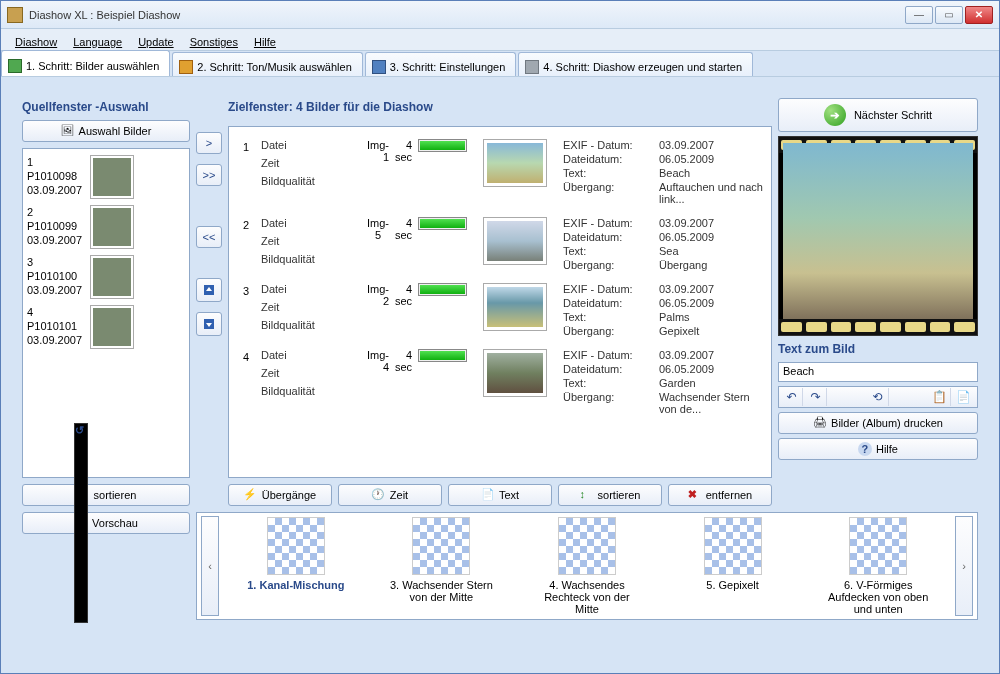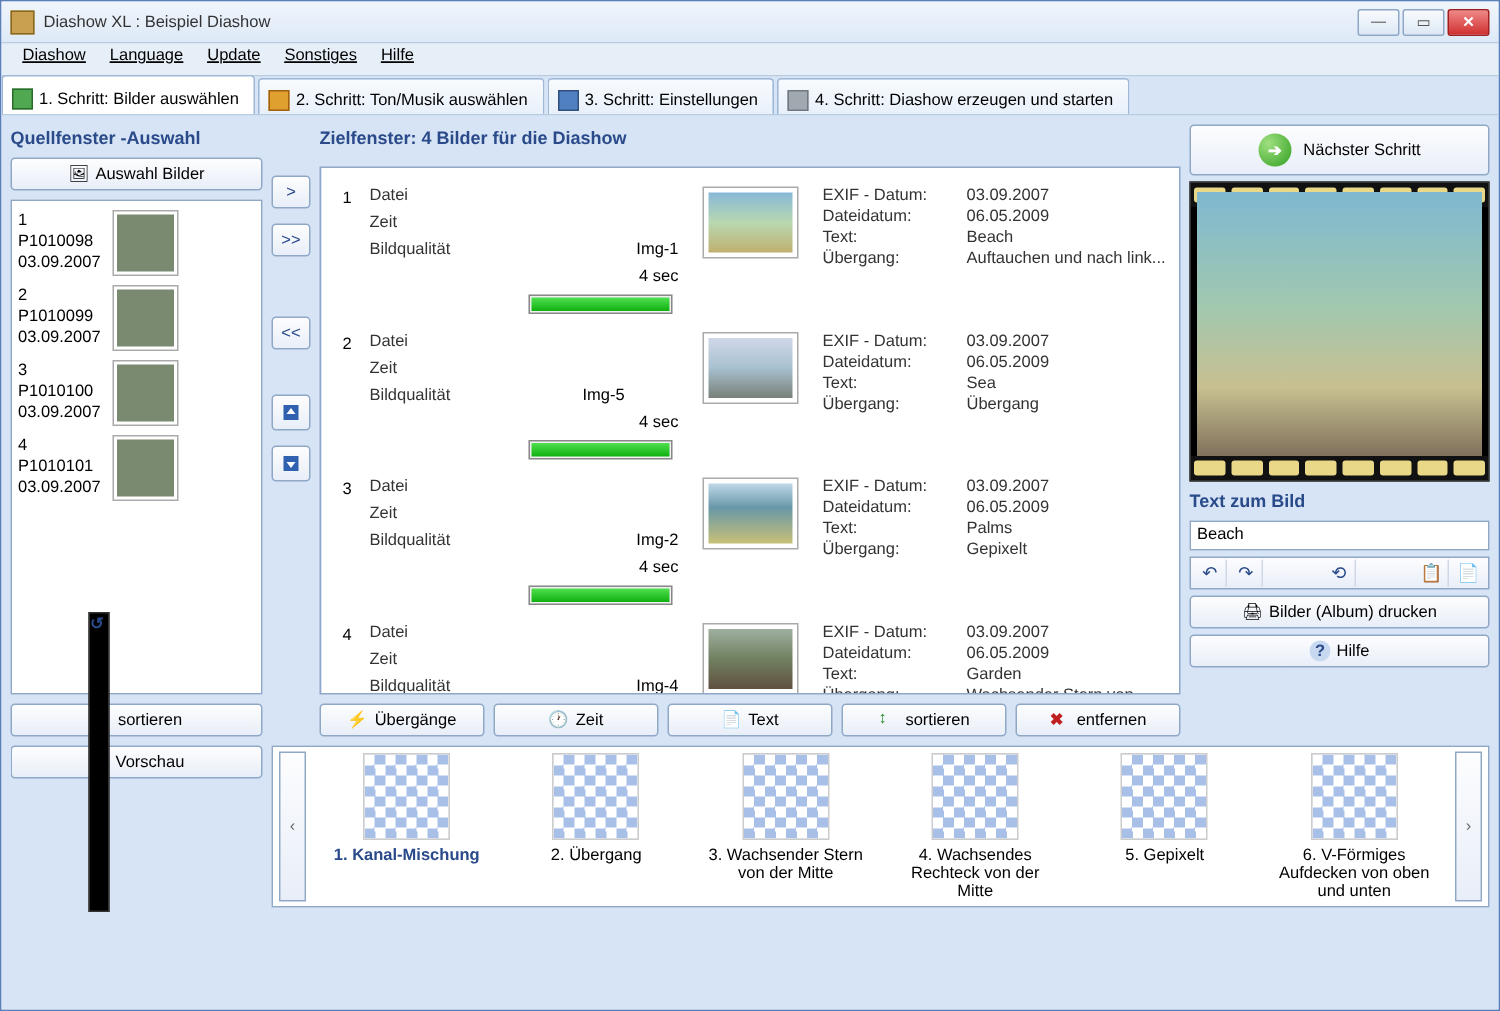--- a/index.html
+++ b/index.html
@@ -4,51 +4,51 @@
 <style>
 * { box-sizing: border-box; margin: 0; padding: 0; font-family: Tahoma, Arial, sans-serif; font-size: 11px; }
 body { background: #d6e4f5; width: 1000px; height: 674px; overflow: hidden; }
 .window { width: 1000px; height: 674px; background: linear-gradient(#e8f0fb, #d6e4f5); border: 1px solid #5a7fb8; display: flex; flex-direction: column; }
 .titlebar { height: 28px; background: linear-gradient(#f0f5fb, #dde9f7); display: flex; align-items: center; padding: 0 6px; border-bottom: 1px solid #b8cce0; }
 .titlebar .icon { width: 16px; height: 16px; background: #c8a050; border: 1px solid #886820; margin-right: 6px; }
 .titlebar .title { flex: 1; color: #333; }
 .winbtns { display: flex; gap: 2px; }
 .winbtn { width: 28px; height: 18px; border: 1px solid #8fa8c8; background: linear-gradient(#f8fbfe,#dde8f5); border-radius: 2px; display: flex; align-items: center; justify-content: center; font-size: 10px; color: #555; }
 .winbtn.close { background: linear-gradient(#f08888,#d03030); border-color: #a02020; color: #fff; font-weight: bold; }
-.menubar { height: 22px; background: #e6eef8; display: flex; align-items: flex-start; padding: 0 8px; gap: 4px; border-bottom: 1px solid #b8cce0; text-decoration: underline; }
+.menubar { height: 22px; background: #e6eef8; display: flex; align-items: flex-end; padding: 0 8px; gap: 4px; border-bottom: 1px solid #b8cce0; }
 .menubar span { padding: 2px 6px; cursor: default; }
 .menubar span u { text-decoration: underline; }
 .tabbar { height: 26px; background: #d6e4f5; display: flex; align-items: flex-end; padding: 0 0; border-bottom: 1px solid #b8cce0; }
 .tab { height: 24px; padding: 4px 10px 0 6px; background: linear-gradient(#f8fbfe,#e8f0fb); border: 1px solid #a0b8d8; border-bottom: none; border-radius: 3px 3px 0 0; display: flex; align-items: center; gap: 4px; margin-right: 2px; color: #000; }
 .tab.active { background: #fff; height: 26px; }
 .tabicon { width: 14px; height: 14px; }
 .tabicon.green { background: #50a850; border: 1px solid #2a6a2a; }
 .tabicon.orange { background: #e0a030; border: 1px solid #a06010; }
 .tabicon.blue { background: #5080c0; border: 1px solid #305080; }
 .tabicon.grey { background: #a0a8b0; border: 1px solid #707880; }
-.content { flex: 1; display: flex; flex-direction: column; background: #d6e4f5; padding: 6px; gap: 6px; }
+.content { flex: 1; display: flex; flex-direction: column; background: #d6e4f5; padding: 21px; gap: 6px; }
 .top { display: flex; gap: 6px; height: 408px; }
 .left { width: 168px; display: flex; flex-direction: column; }
 .leftheading { font-weight: bold; color: #2a4a8a; font-size: 12px; padding: 2px 0 6px 0; }
 .btn { height: 22px; background: linear-gradient(#fdfdfe,#e8eef8); border: 1px solid #8fa8c8; border-radius: 3px; display: flex; align-items: center; justify-content: center; gap: 4px; padding: 0 6px; cursor: default; }
 .bi { width: 14px; height: 14px; display: inline-block; }
 .sourcelist { background: #fff; border: 1px solid #8fa8c8; flex: 1; margin-top: 6px; overflow: hidden; padding: 4px; display: flex; flex-direction: column; gap: 2px; }
 .srcitem { display: flex; gap: 8px; padding: 2px 0; }
 .srcmeta { display: flex; flex-direction: column; line-height: 14px; }
 .srcthumb { width: 44px; height: 44px; border: 1px solid #aaa; padding: 2px; background: #fff; }
 .srcthumb .img { width: 100%; height: 100%; background: #7a8a70; }
 .movebtns { width: 26px; display: flex; flex-direction: column; gap: 10px; padding-top: 34px; }
 .movebtn { height: 22px; width: 26px; background: linear-gradient(#fdfdfe,#e8eef8); border: 1px solid #8fa8c8; border-radius: 3px; display: flex; align-items: center; justify-content: center; font-size: 11px; color: #2a4a8a; }
 .movebtn.sq { height: 24px; }
 .center { flex: 1; display: flex; flex-direction: column; }
 .targetlist { background: #fff; border: 1px solid #8fa8c8; flex: 1; margin-top: 6px; overflow: auto; padding: 6px 0; }
 .ti { display: flex; align-items: flex-start; padding: 6px 8px; gap: 6px; }
 .ti .num { width: 18px; text-align: center; padding-top: 2px; }
 .ti .col1 { width: 100px; display: flex; flex-direction: column; gap: 6px; color: #333; }
-.ti .col2 { width: 100px; display: flex; flex-direction: column; gap: 6px; margin-top: 36px; }
+.ti .col2 { width: 100px; display: flex; flex-direction: row; gap: 6px; }
 .ti .qbar { width: 96px; height: 13px; border: 1px solid #888; background: #f0f0f0; padding: 1px; }
 .ti .qbar div { height: 100%; background: linear-gradient(#50e050,#10b010); }
 .ti .thumb { width: 64px; height: 48px; border: 1px solid #aaa; padding: 3px; margin: 0 10px; }
 .ti .thumb div { width: 100%; height: 100%; }
 .ti .col3 { width: 90px; display: flex; flex-direction: column; gap: 2px; color: #333; }
 .ti .col4 { flex: 1; display: flex; flex-direction: column; gap: 2px; color: #333; }
 .right { width: 200px; display: flex; flex-direction: column; gap: 4px; }
 .nextbtn { height: 34px; background: linear-gradient(#fdfdfe,#e8eef8); border: 1px solid #8fa8c8; border-radius: 3px; display: flex; align-items: center; justify-content: center; gap: 8px; font-size: 12px; }
 .nexticon { width: 22px; height: 22px; border-radius: 50%; background: radial-gradient(circle at 30% 30%, #a0e080, #30a020); display: flex; align-items: center; justify-content: center; color: #fff; font-weight: bold; }
 .preview { height: 200px; background: #000; border: 1px solid #333; overflow: hidden; position: relative; }
@@ -410,24 +410,20 @@
       </div>
       <div class="gallery">
         <div class="galscroll">‹</div>
         <div class="galitems" id="galitems">
             <div class="galitem sel">
               <div class="galimg"></div>
               <div class="lbl">1. Kanal-Mischung</div>
             </div>
             <div class="galitem">
               <div class="galimg"></div>
-              <div class="lbl">2. Übergang</div>
-            </div>
-            <div class="galitem">
-              <div class="galimg"></div>
               <div class="lbl">3. Wachsender Stern von der Mitte</div>
             </div>
             <div class="galitem">
               <div class="galimg"></div>
               <div class="lbl">4. Wachsendes Rechteck von der Mitte</div>
             </div>
             <div class="galitem">
               <div class="galimg"></div>
               <div class="lbl">5. Gepixelt</div>
             </div>

